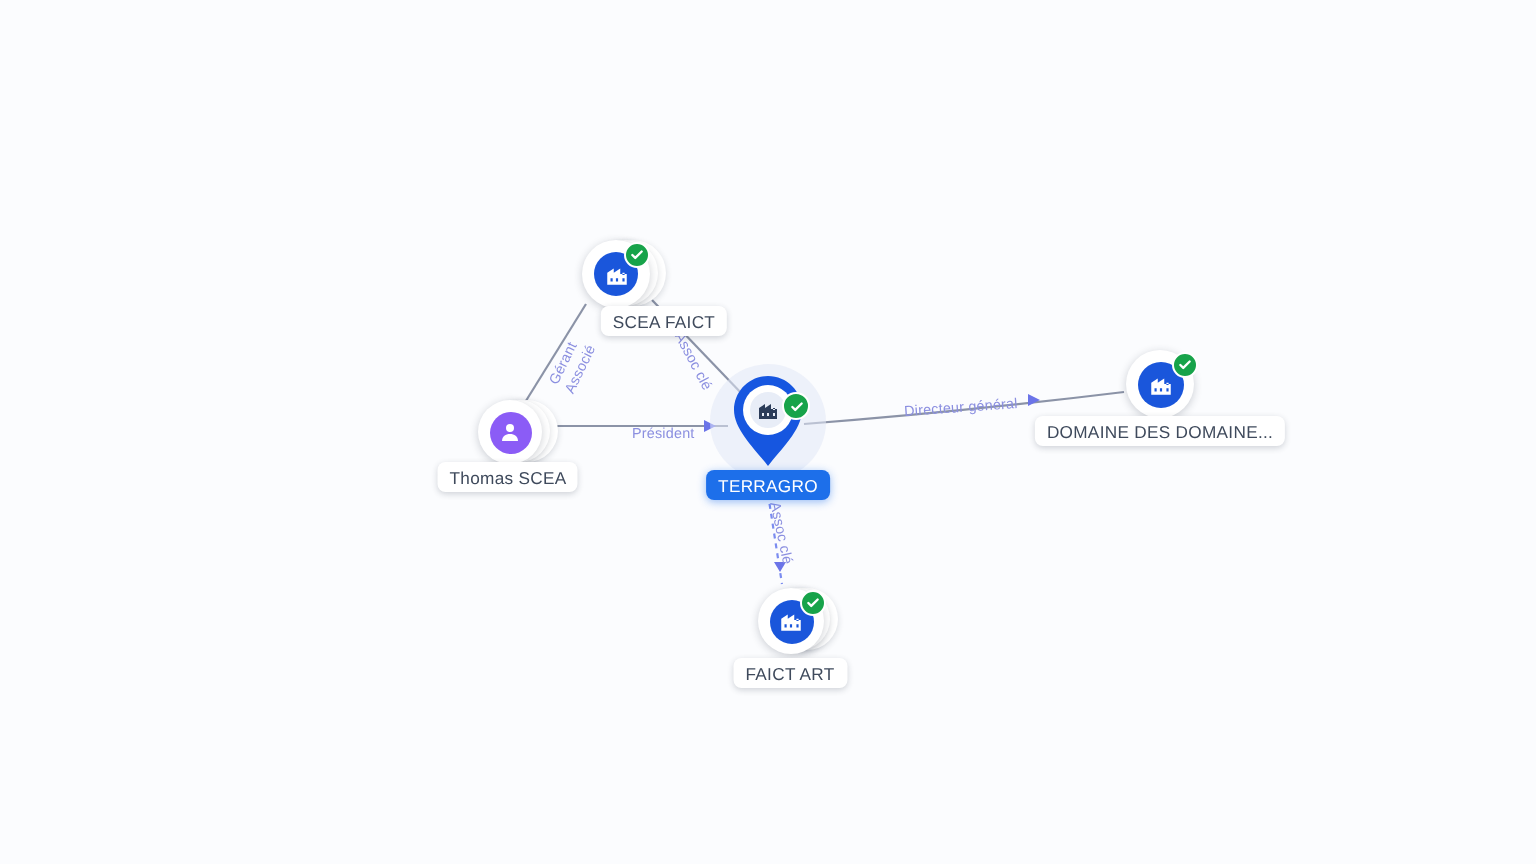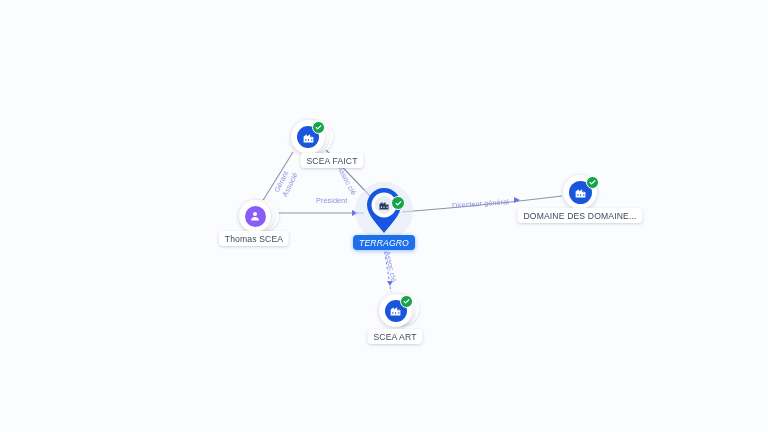--- a/index.html
+++ b/index.html
@@ -102,21 +102,20 @@
     letter-spacing: .15px;
     white-space: nowrap;
     box-shadow: 0 1px 3px rgba(30,41,59,.2);
     transform: translateX(-50%);
     text-align: center;
   }
   .node-label.selected {
     background: #1d6fea;
     color: #ffffff;
     box-shadow: 0 1px 4px rgba(29,111,234,.45);
-    font-style: italic;
   }
 
   
   .pin-halo {
     position: absolute;
     width: 58px;
     height: 58px;
     left: -29px;
     top: -29px;
     border-radius: 50%;
@@ -144,21 +143,21 @@
 
     <path class="edge-line" d="M 326 150 L 372 198"></path>
 
     <path class="edge-line" d="M 402 212 Q 480 206 562 196"></path>
     <polygon class="edge-arrow" points="514,197 520,200 514,203"></polygon>
 
     <path class="edge-line dashed" d="M 384 247 L 391 292"></path>
     <polygon class="edge-arrow" points="387,281 393,281 390,286"></polygon>
   </svg>
 
-  <div class="edge-label" style="left:316px; top:196px;">Président</div>
+  <div class="edge-label" style="left:316px; top:212px;">Président</div>
 
   <div class="edge-label" style="left:270px; top:177px; transform:rotate(-64deg);">Gérant</div>
 
   <div class="edge-label" style="left:277px; top:180px; transform:rotate(-64deg);">Associé</div>
 
   <div class="edge-label" style="left:331px; top:176px; transform:rotate(62deg);">Assoc clé</div>
 
   <div class="edge-label" style="left:452px; top:199px; transform:rotate(-4deg);">Directeur général</div>
 
   <div class="edge-label" style="left:375px; top:262px; transform:rotate(78deg);">Assoc clé</div>
@@ -240,16 +239,16 @@
         <svg width="13" height="13" viewBox="0 0 24 24" fill="#ffffff">
           <path d="M3 21V10l6-4v4l6-4v5h6v10H3z M6 18h2v-3H6v3z M11 18h2v-3h-2v3z M17 18h2v-3h-2v3z M17 12h2v-2h-2v2z"></path>
         </svg>
       </div>
     </div>
     <div class="badge" style="width:11px;height:11px;left:5px;top:-15px;">
       <svg width="7" height="7" viewBox="0 0 24 24" fill="none" stroke="#ffffff" stroke-width="4" stroke-linecap="round" stroke-linejoin="round">
         <polyline points="20 6 9 17 4 12"></polyline>
       </svg>
     </div>
-    <div class="node-label" style="left:0px; top:19px;">SCEA ART</div>
+    <div class="node-label" style="left:0px; top:19px;">FAICT ART</div>
   </div>
 
 </div>
 
 </body></html>

